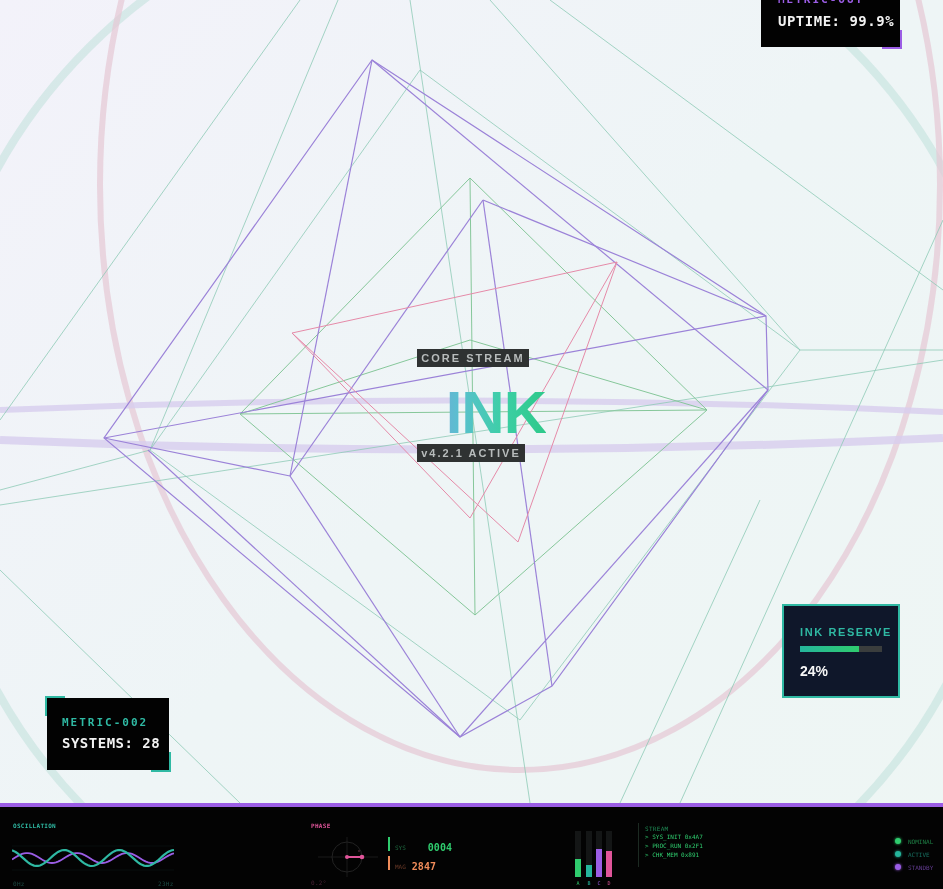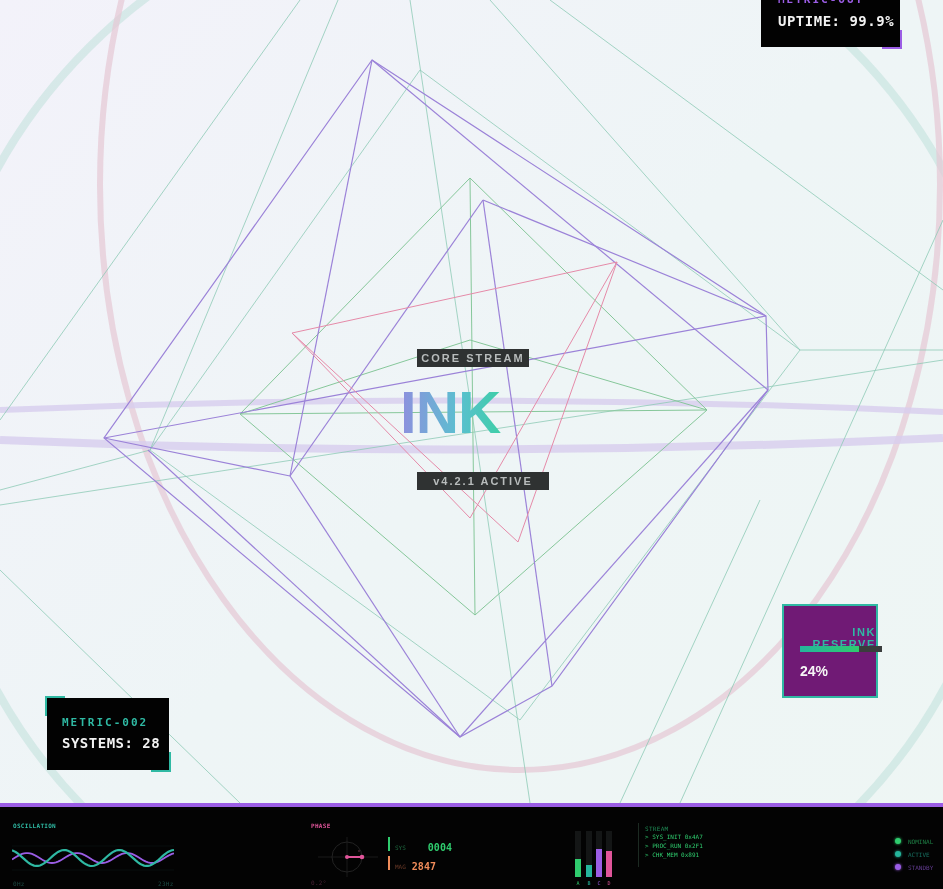--- a/index.html
+++ b/index.html
@@ -19,25 +19,25 @@
     color: #b8bcbc;
     font-family: "Liberation Sans", sans-serif;
     font-weight: bold;
     font-size: 11px;
     letter-spacing: 2px;
     text-align: center;
     line-height: 18px;
     height: 18px;
   }
   #core-top { left: 417px; top: 349px; width: 112px; }
-  #core-bottom { left: 417px; top: 472px; width: 132px; }
+  #core-bottom { left: 417px; top: 444px; width: 108px; }
   #core-title {
     position: absolute;
     left: 400px; top: 380px; width: 146px;
-    text-align: left;
+    text-align: right;
     font-family: "Liberation Sans", sans-serif;
     font-weight: bold;
     font-size: 60px;
     line-height: 66px;
     letter-spacing: -1px;
     background: linear-gradient(90deg, #8f8fde 0%, #5bbfd0 40%, #3dcfa6 70%, #2ec98a 100%);
     -webkit-background-clip: text;
     background-clip: text;
     color: transparent;
   }
@@ -65,22 +65,22 @@
   #metric-002-accent-tl {
     position: absolute; left: 45px; top: 696px; width: 20px; height: 20px;
     border-left: 3px solid #2fb9a3; border-top: 3px solid #2fb9a3;
   }
   #metric-002-accent-br {
     position: absolute; left: 151px; top: 752px; width: 20px; height: 20px;
     border-right: 3px solid #2fb9a3; border-bottom: 3px solid #2fb9a3;
   }
 
   #ink-reserve {
-    position: absolute; left: 782px; top: 604px; width: 96px; height: 94px;
-    background: #701a75;
+    position: absolute; left: 782px; top: 604px; width: 118px; height: 94px;
+    background: #0f172a;
     border: 2px solid #2fb9a3;
     text-align: right;
   }
   #ink-reserve-label {
     position: absolute; left: 16px; top: 20px;
     color: #2fb9a3; font-family: "Liberation Sans", sans-serif; font-weight: bold;
     font-size: 11px; letter-spacing: 1.6px;
   }
   #ink-reserve-track {
     position: absolute; left: 16px; top: 40px; width: 82px; height: 6px; background: #3a3d3d;

